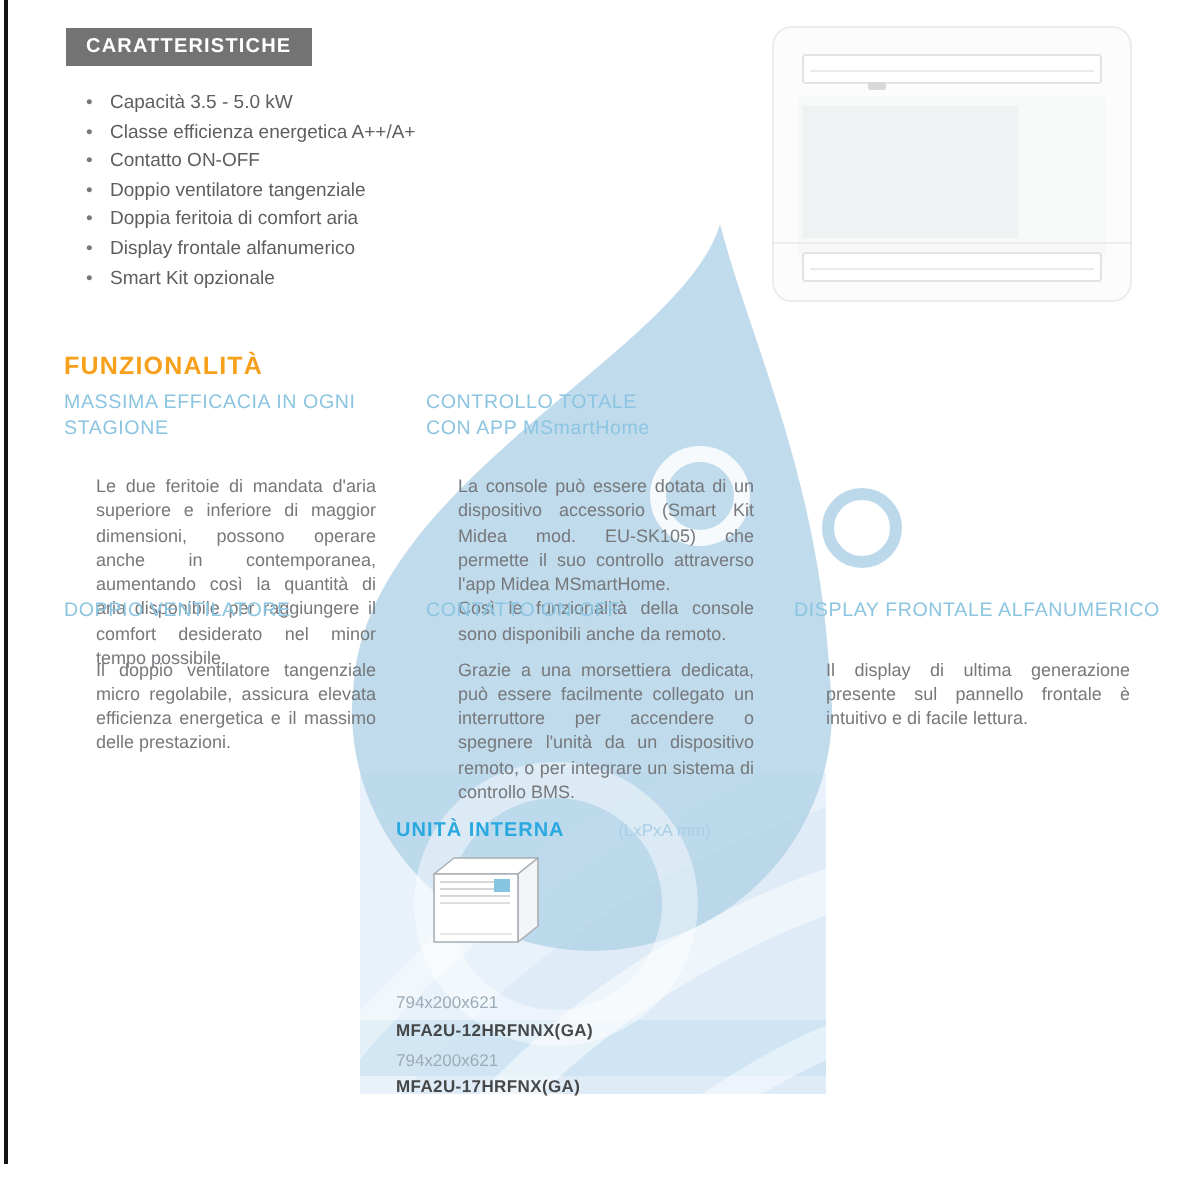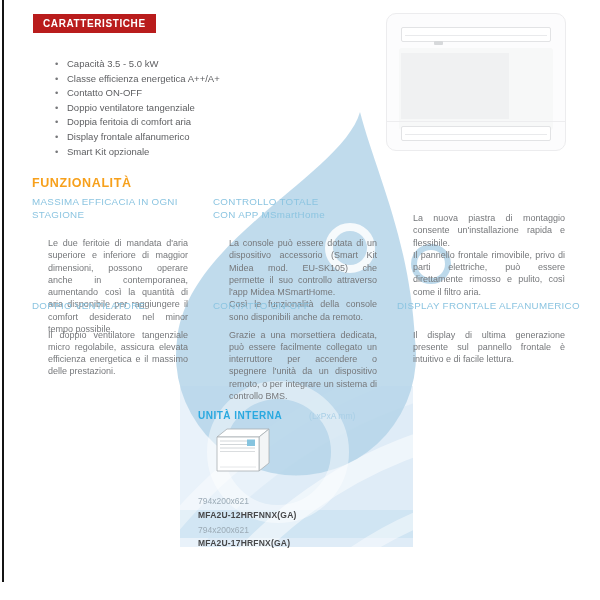--- a/index.html
+++ b/index.html
@@ -18,26 +18,26 @@
   .panel-band { position:absolute; left:0; top:124px; width:233px; height:28px; background:#d2e6f4; }
 
   
   .watermark { left:0; top:0; width:600px; height:600px; z-index:2; pointer-events:none; }
 
   .content { left:0; top:0; width:600px; height:600px; z-index:4; }
 
   
   .badge {
     position:absolute; left:33px; top:14px; height:19px; padding:0 10px;
-    background:#b91c1c; color:#ffffff; font-size:10px; font-weight:bold;
+    background:#737373; color:#ffffff; font-size:10px; font-weight:bold;
     letter-spacing:.6px; display:flex; align-items:center;
   }
 
   
-  .features { position:absolute; left:38px; top:41px; width:250px; margin:16px; padding:0; list-style:none; }
+  .features { position:absolute; left:38px; top:41px; width:250px; margin:4px; padding:0; list-style:none; }
   .features li {
     position:relative; padding-left:13px; font-size:9.5px; color:#5d5e61; line-height:14.6px;
   }
   .features li::before { content:"•"; position:absolute; left:1px; top:0; color:#77787b; }
 
   
   .photo {
     position:absolute; left:386px; top:13px; width:178px; height:136px;
     background:#fcfcfd; border:1px solid #ececee; border-radius:10px;
   }
@@ -137,22 +137,20 @@
 STAGIONE</h3>
     <p>Le due feritoie di mandata d'aria superiore e inferiore di maggior dimensioni, possono operare anche in contemporanea, aumentando così la quantità di aria disponibile per raggiungere il comfort desiderato nel minor tempo possibile.</p>
   </div>
   <div class="func pos-b">
     <h3>CONTROLLO TOTALE
 CON APP MSmartHome</h3>
     <p>La console può essere dotata di un dispositivo accessorio (Smart Kit Midea mod. EU-SK105) che permette il suo controllo attraverso l'app Midea MSmartHome.
 Così le funzionalità della console sono disponibili anche da remoto.</p>
   </div>
   <div class="func pos-c">
-    <p>La nuova piastra di montaggio consente un'installazione rapida e flessibile.
-Il pannello frontale rimovibile, privo di parti elettriche, può essere direttamente rimosso e pulito, così come il filtro aria.</p>
   </div>
   <div class="func pos-d">
     <h3>DOPPIO VENTILATORE</h3>
     <p>Il doppio ventilatore tangenziale micro regolabile, assicura elevata efficienza energetica e il massimo delle prestazioni.</p>
   </div>
   <div class="func pos-e">
     <h3>CONTATTO ON-OFF</h3>
     <p>Grazie a una morsettiera dedicata, può essere facilmente collegato un interruttore per accendere o spegnere l'unità da un dispositivo remoto, o per integrare un sistema di controllo BMS.</p>
   </div>
   <div class="func pos-f">

